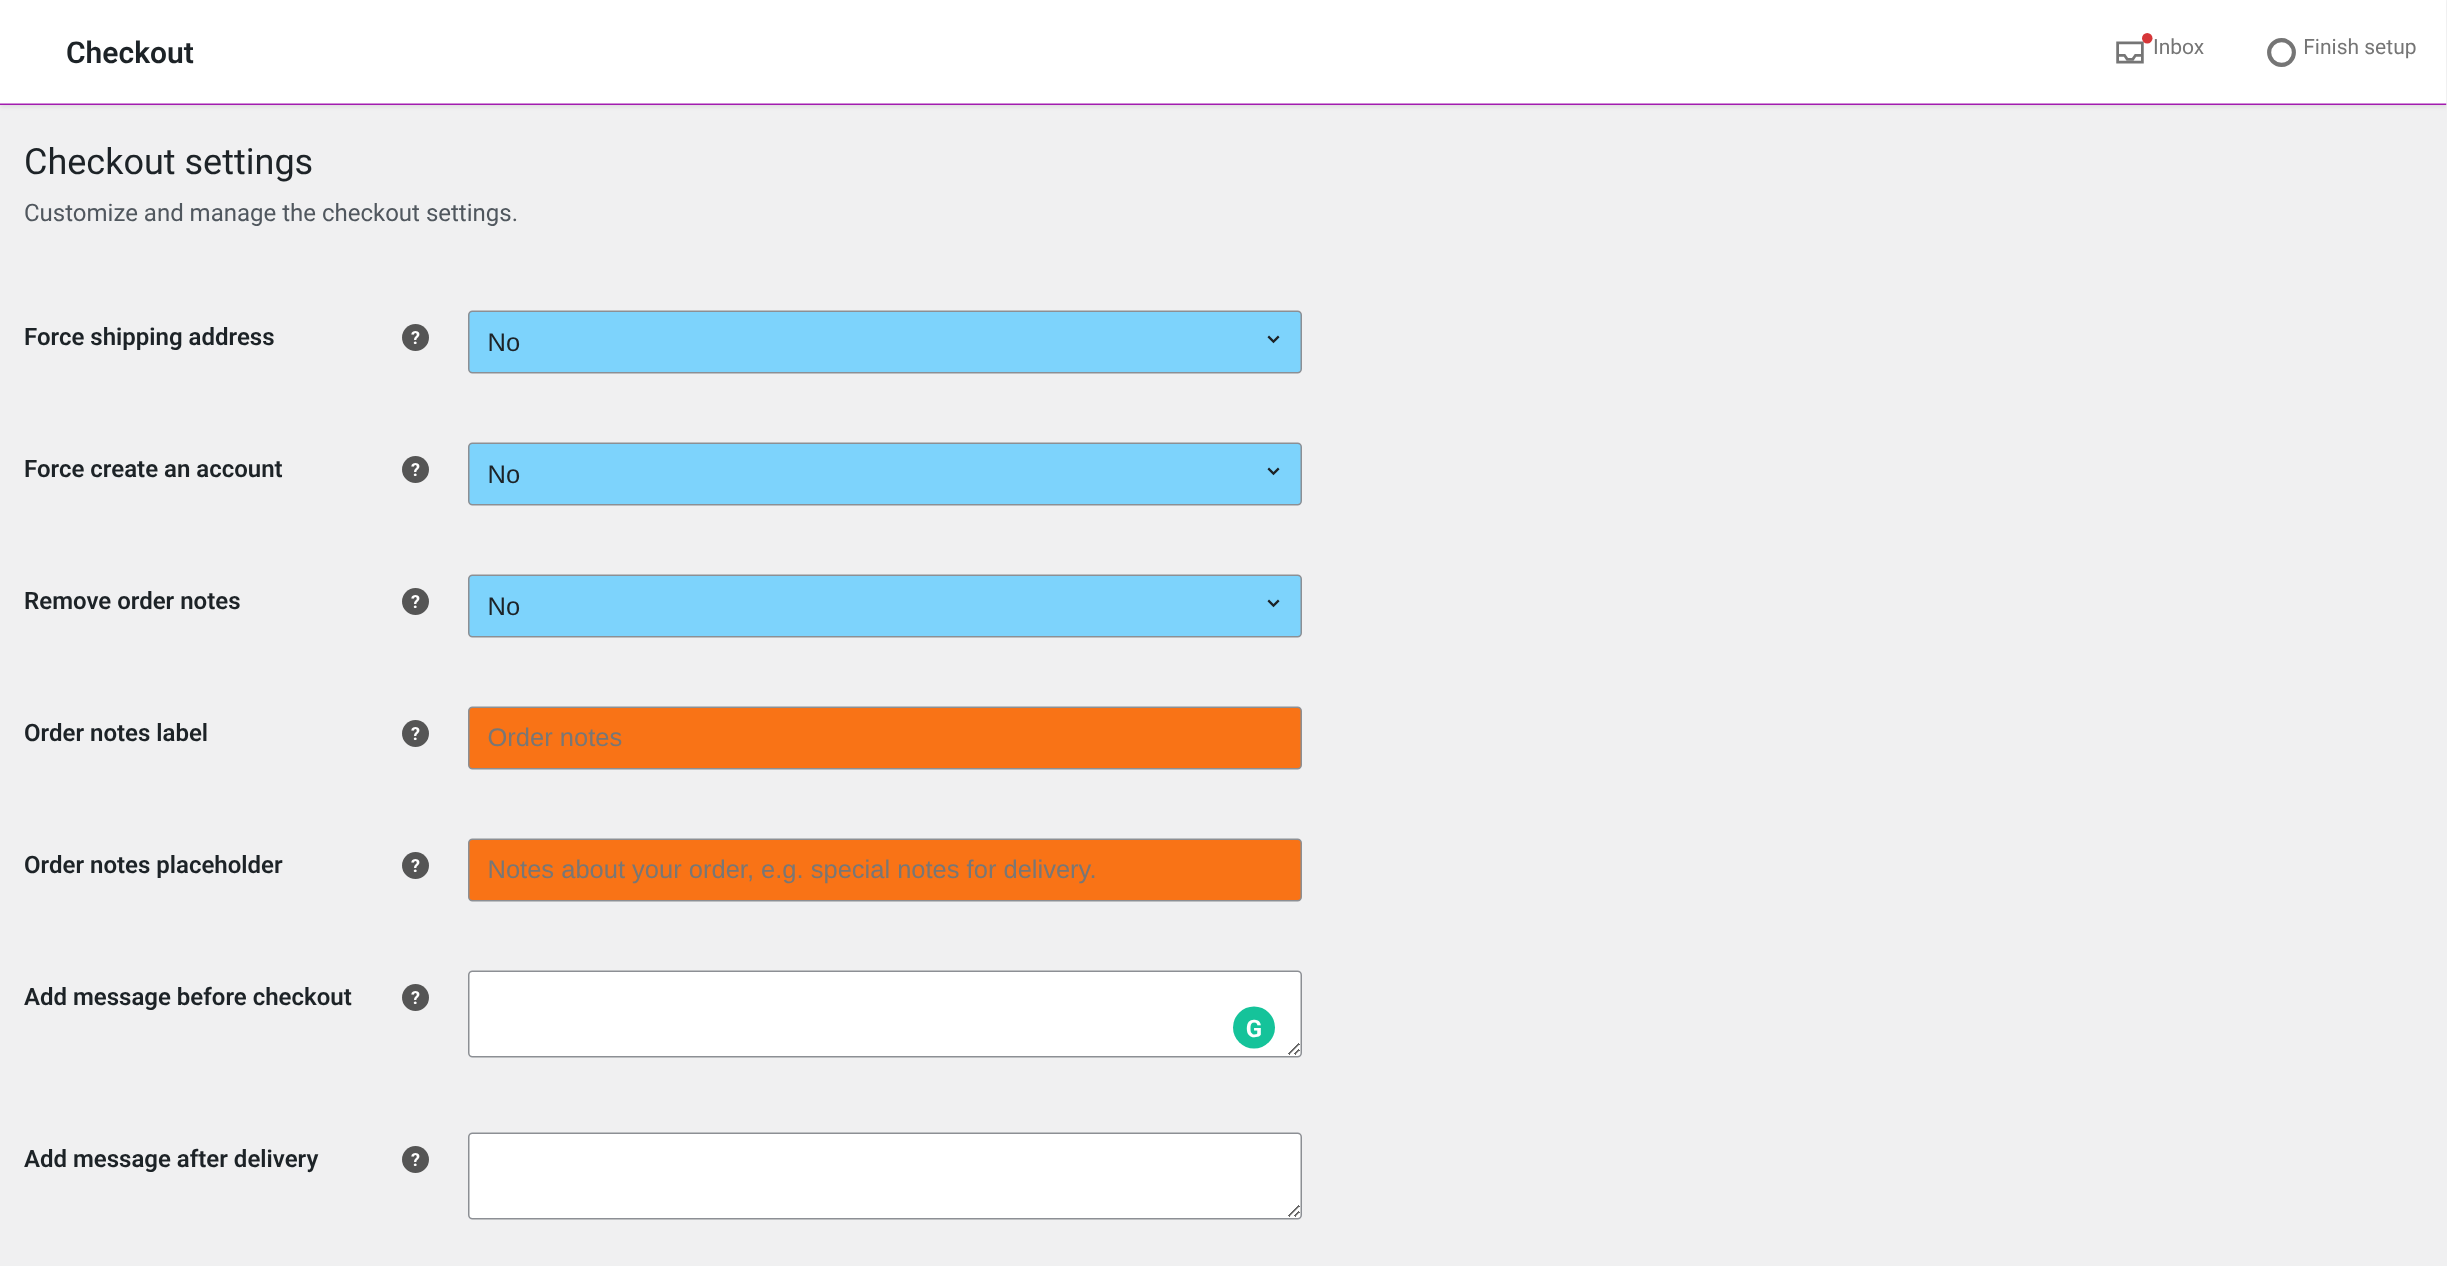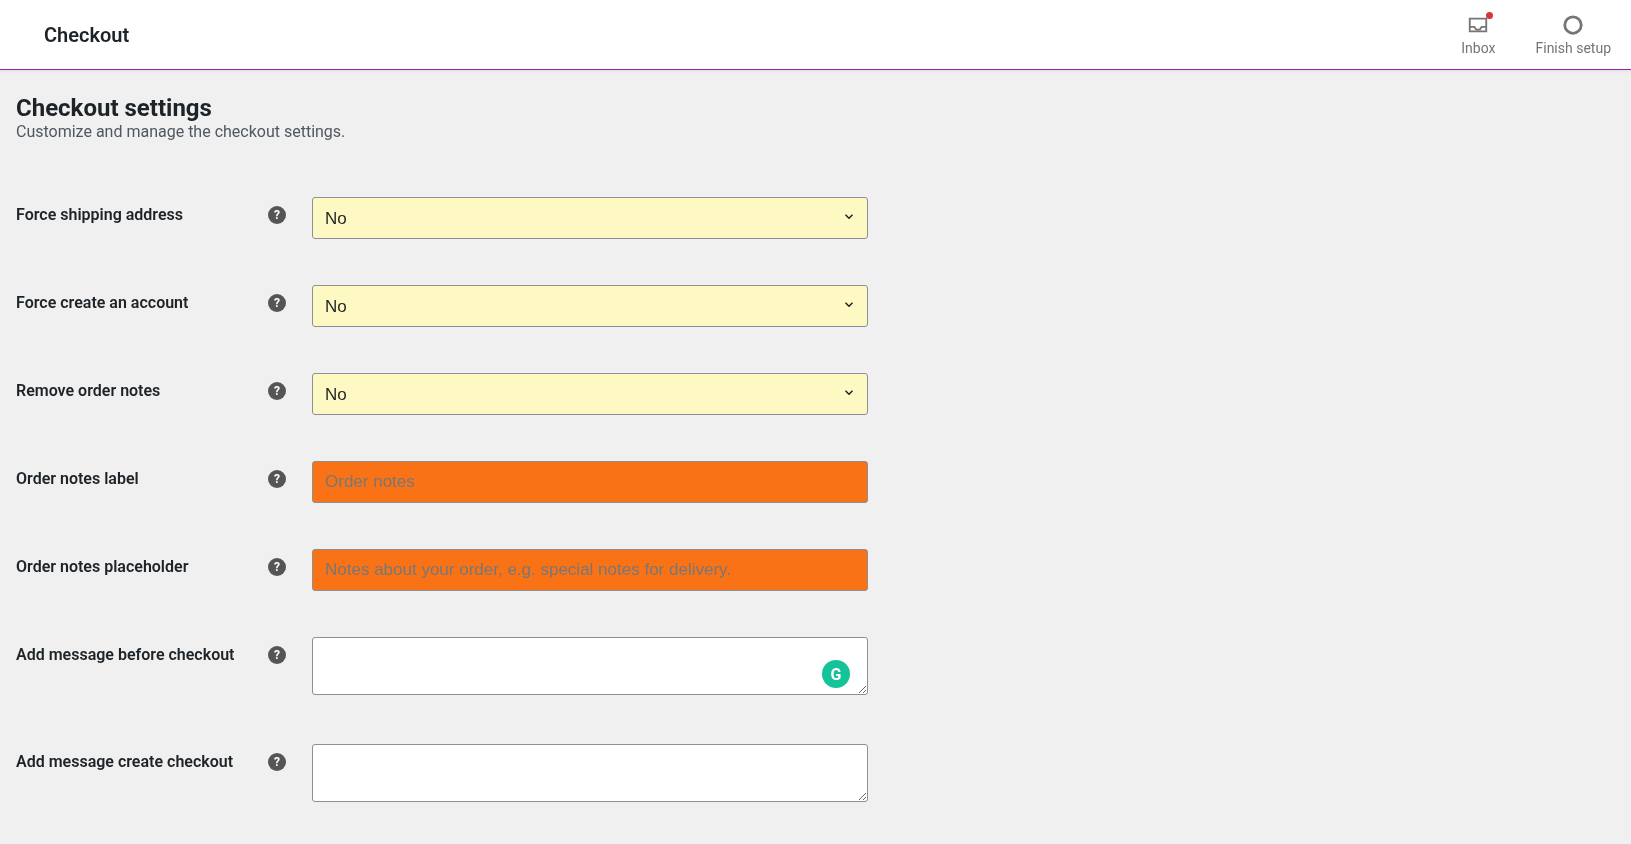--- a/index.html
+++ b/index.html
@@ -24,22 +24,22 @@
       font-weight: 600;
       color: #1d2327;
     }
     .topbar-actions {
       display: flex;
       gap: 40px;
       align-items: flex-start;
     }
     .topbar-action {
       display: flex;
-      flex-direction: column;
-      align-items: center;
+      flex-direction: row;
+      align-items: flex-start;
       gap: 4px;
       cursor: pointer;
       color: #757575;
       text-decoration: none;
       position: relative;
     }
     .topbar-action-label {
       font-size: 14px;
       color: #757575;
     }
@@ -61,23 +61,23 @@
     .finish-icon {
       width: 22px;
       height: 22px;
     }
     .finish-icon svg { display: block; }
     .content {
       padding: 24px 16px;
     }
     .page-heading {
       font-size: 24px;
-      font-weight: 700;
-      color: #1d2327;
-      margin-bottom: 0;
+      font-weight: 400;
+      color: #1d2327;
+      margin-bottom: 10px;
     }
     .page-subheading {
       font-size: 16px;
       color: #50575e;
       margin-bottom: 56px;
     }
     .form-table {
       width: 100%;
     }
     .form-row {
@@ -120,21 +120,21 @@
     }
     .select-wrap {
       position: relative;
     }
     .select-control {
       width: 100%;
       height: 42px;
       padding: 0 36px 0 12px;
       font-size: 17px;
       color: #1d2327;
-      background: #fef9c3;
+      background: #7dd3fc;
       border: 1px solid #8c8f94;
       border-radius: 3px;
       appearance: none;
       -webkit-appearance: none;
       cursor: pointer;
     }
     .select-chevron {
       position: absolute;
       right: 12px;
       top: 50%;
@@ -296,21 +296,21 @@
         <span class="help-icon">?</span>
       </div>
       <div class="form-control-cell">
         <textarea class="textarea-control" style=""></textarea>
         <span class="grammarly-badge">G</span>
       </div>
     </div>
 
     <div class="form-row">
       <div class="form-label-cell">
-        <span class="form-label">Add message create checkout</span>
+        <span class="form-label">Add message after delivery</span>
         <span class="help-icon">?</span>
       </div>
       <div class="form-control-cell">
         <textarea class="textarea-control" style=""></textarea>
       </div>
     </div>
 
   </div>
 </div>
 

